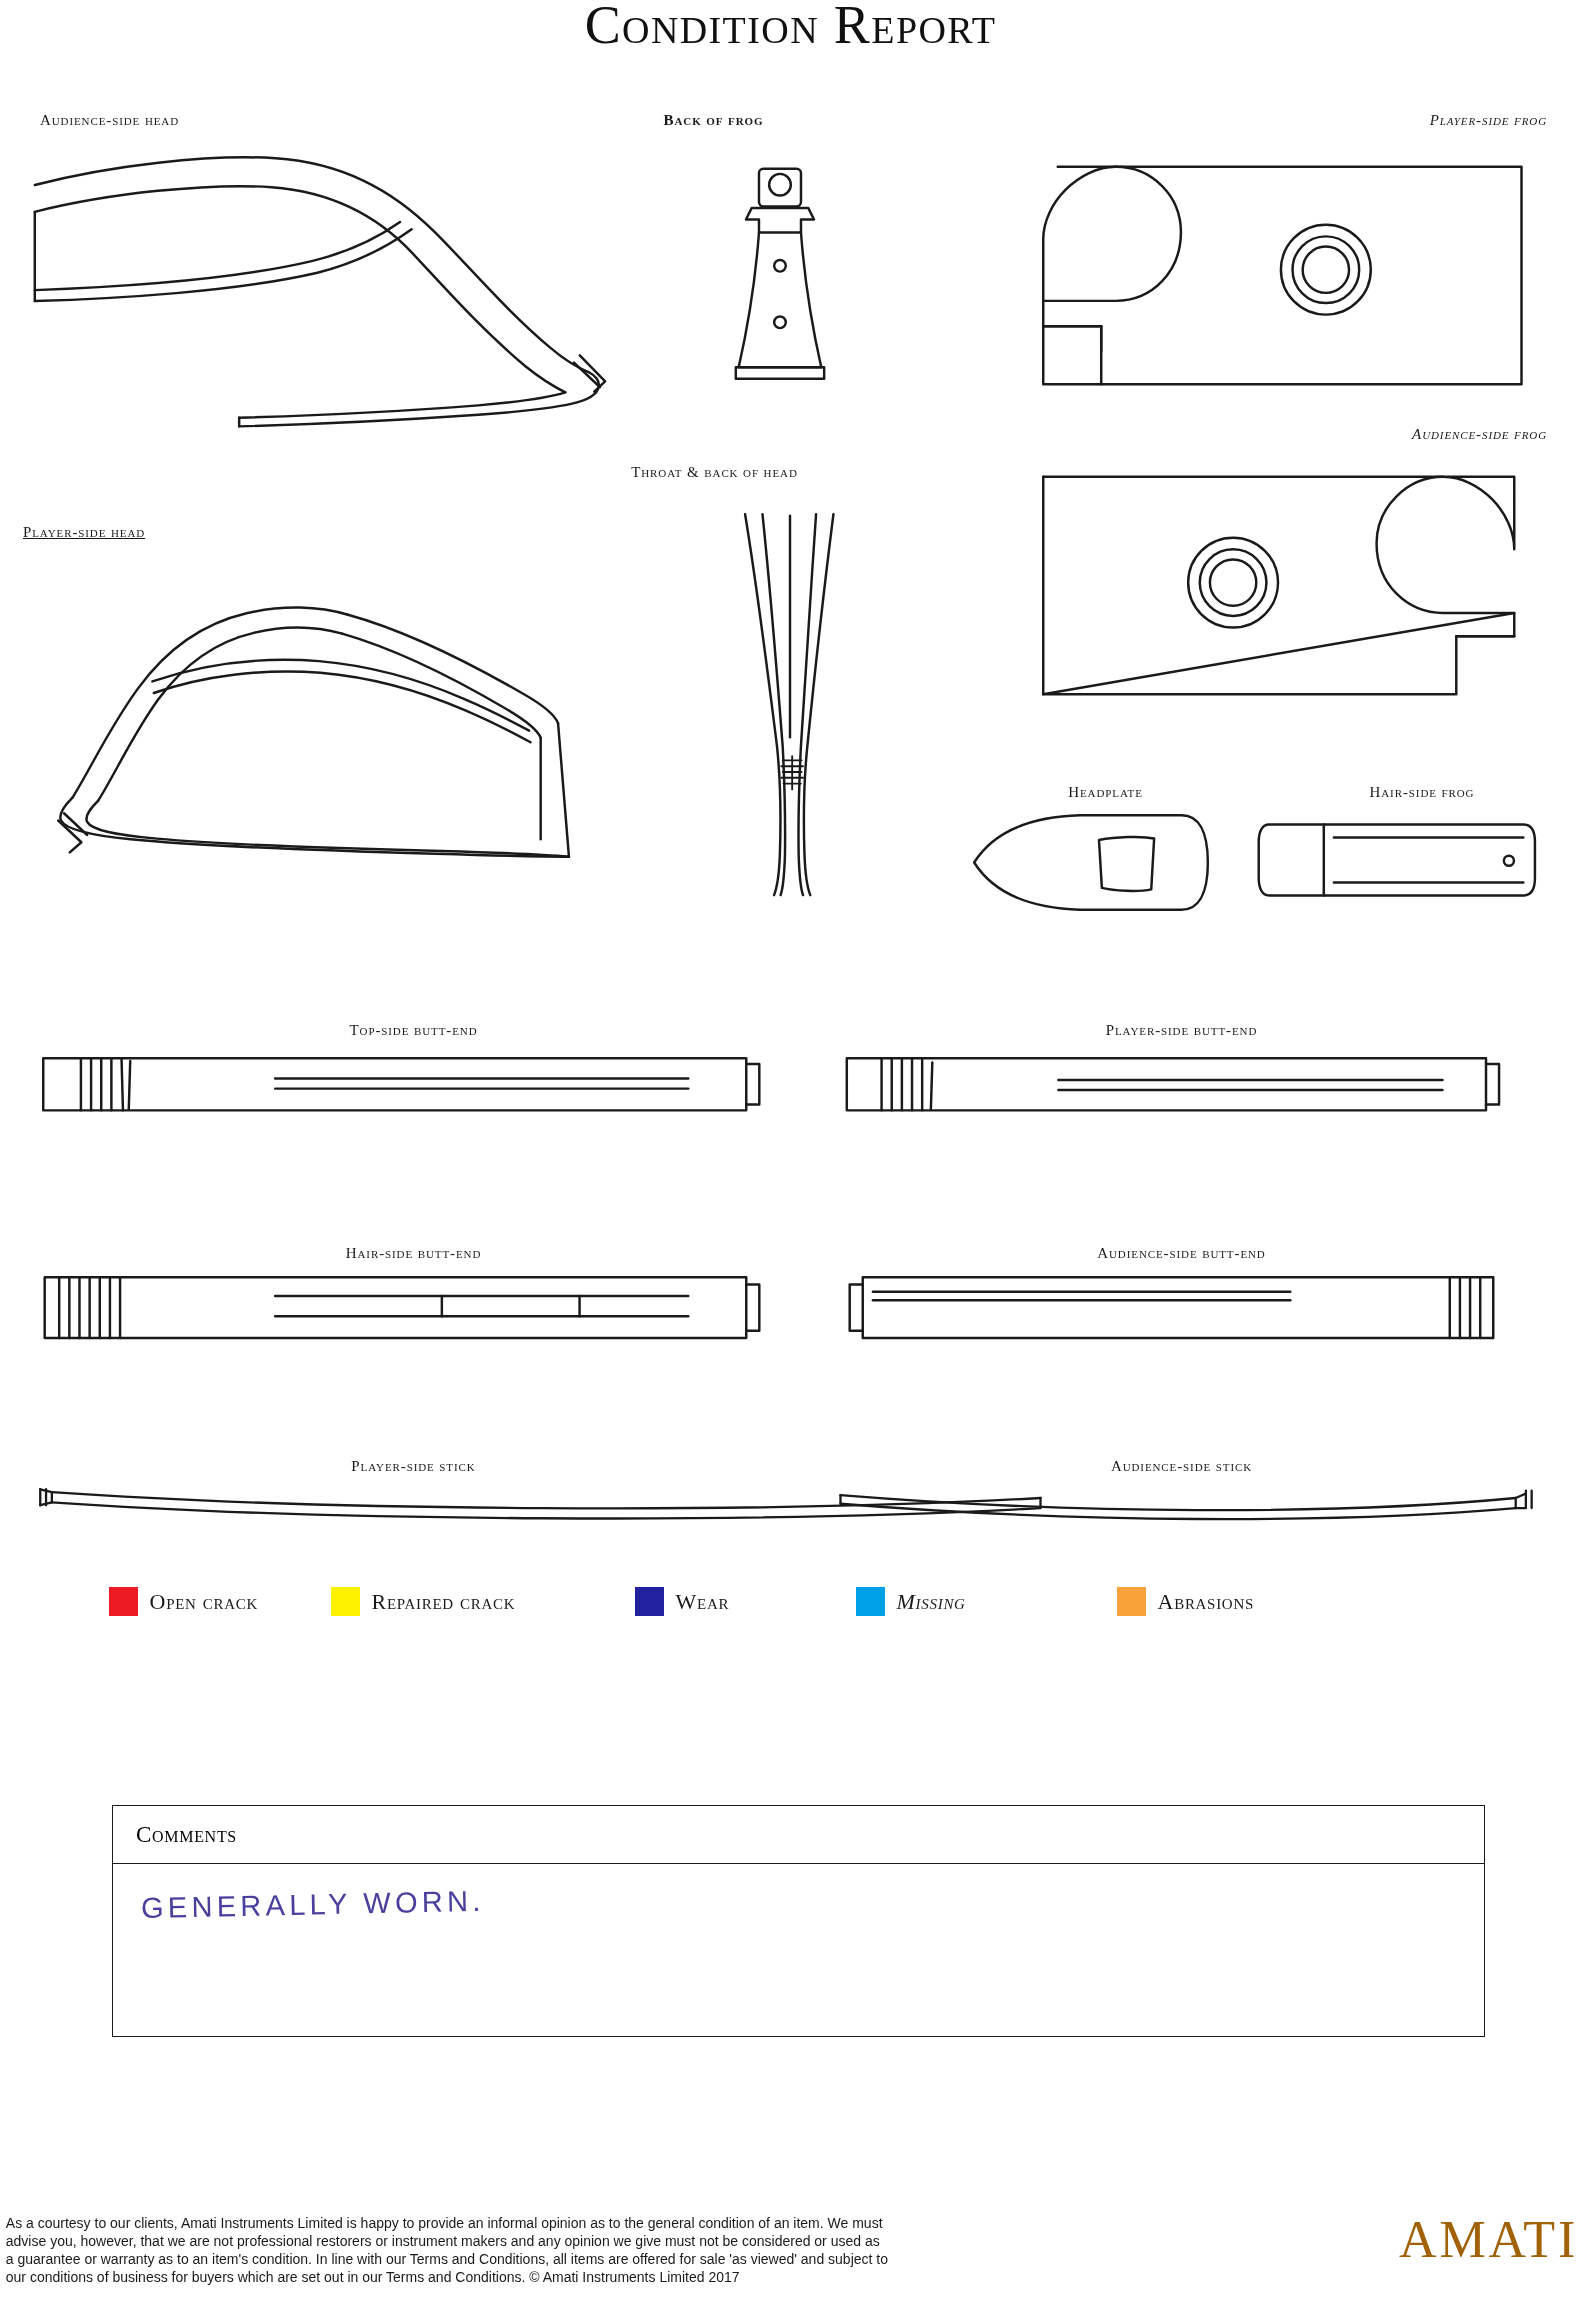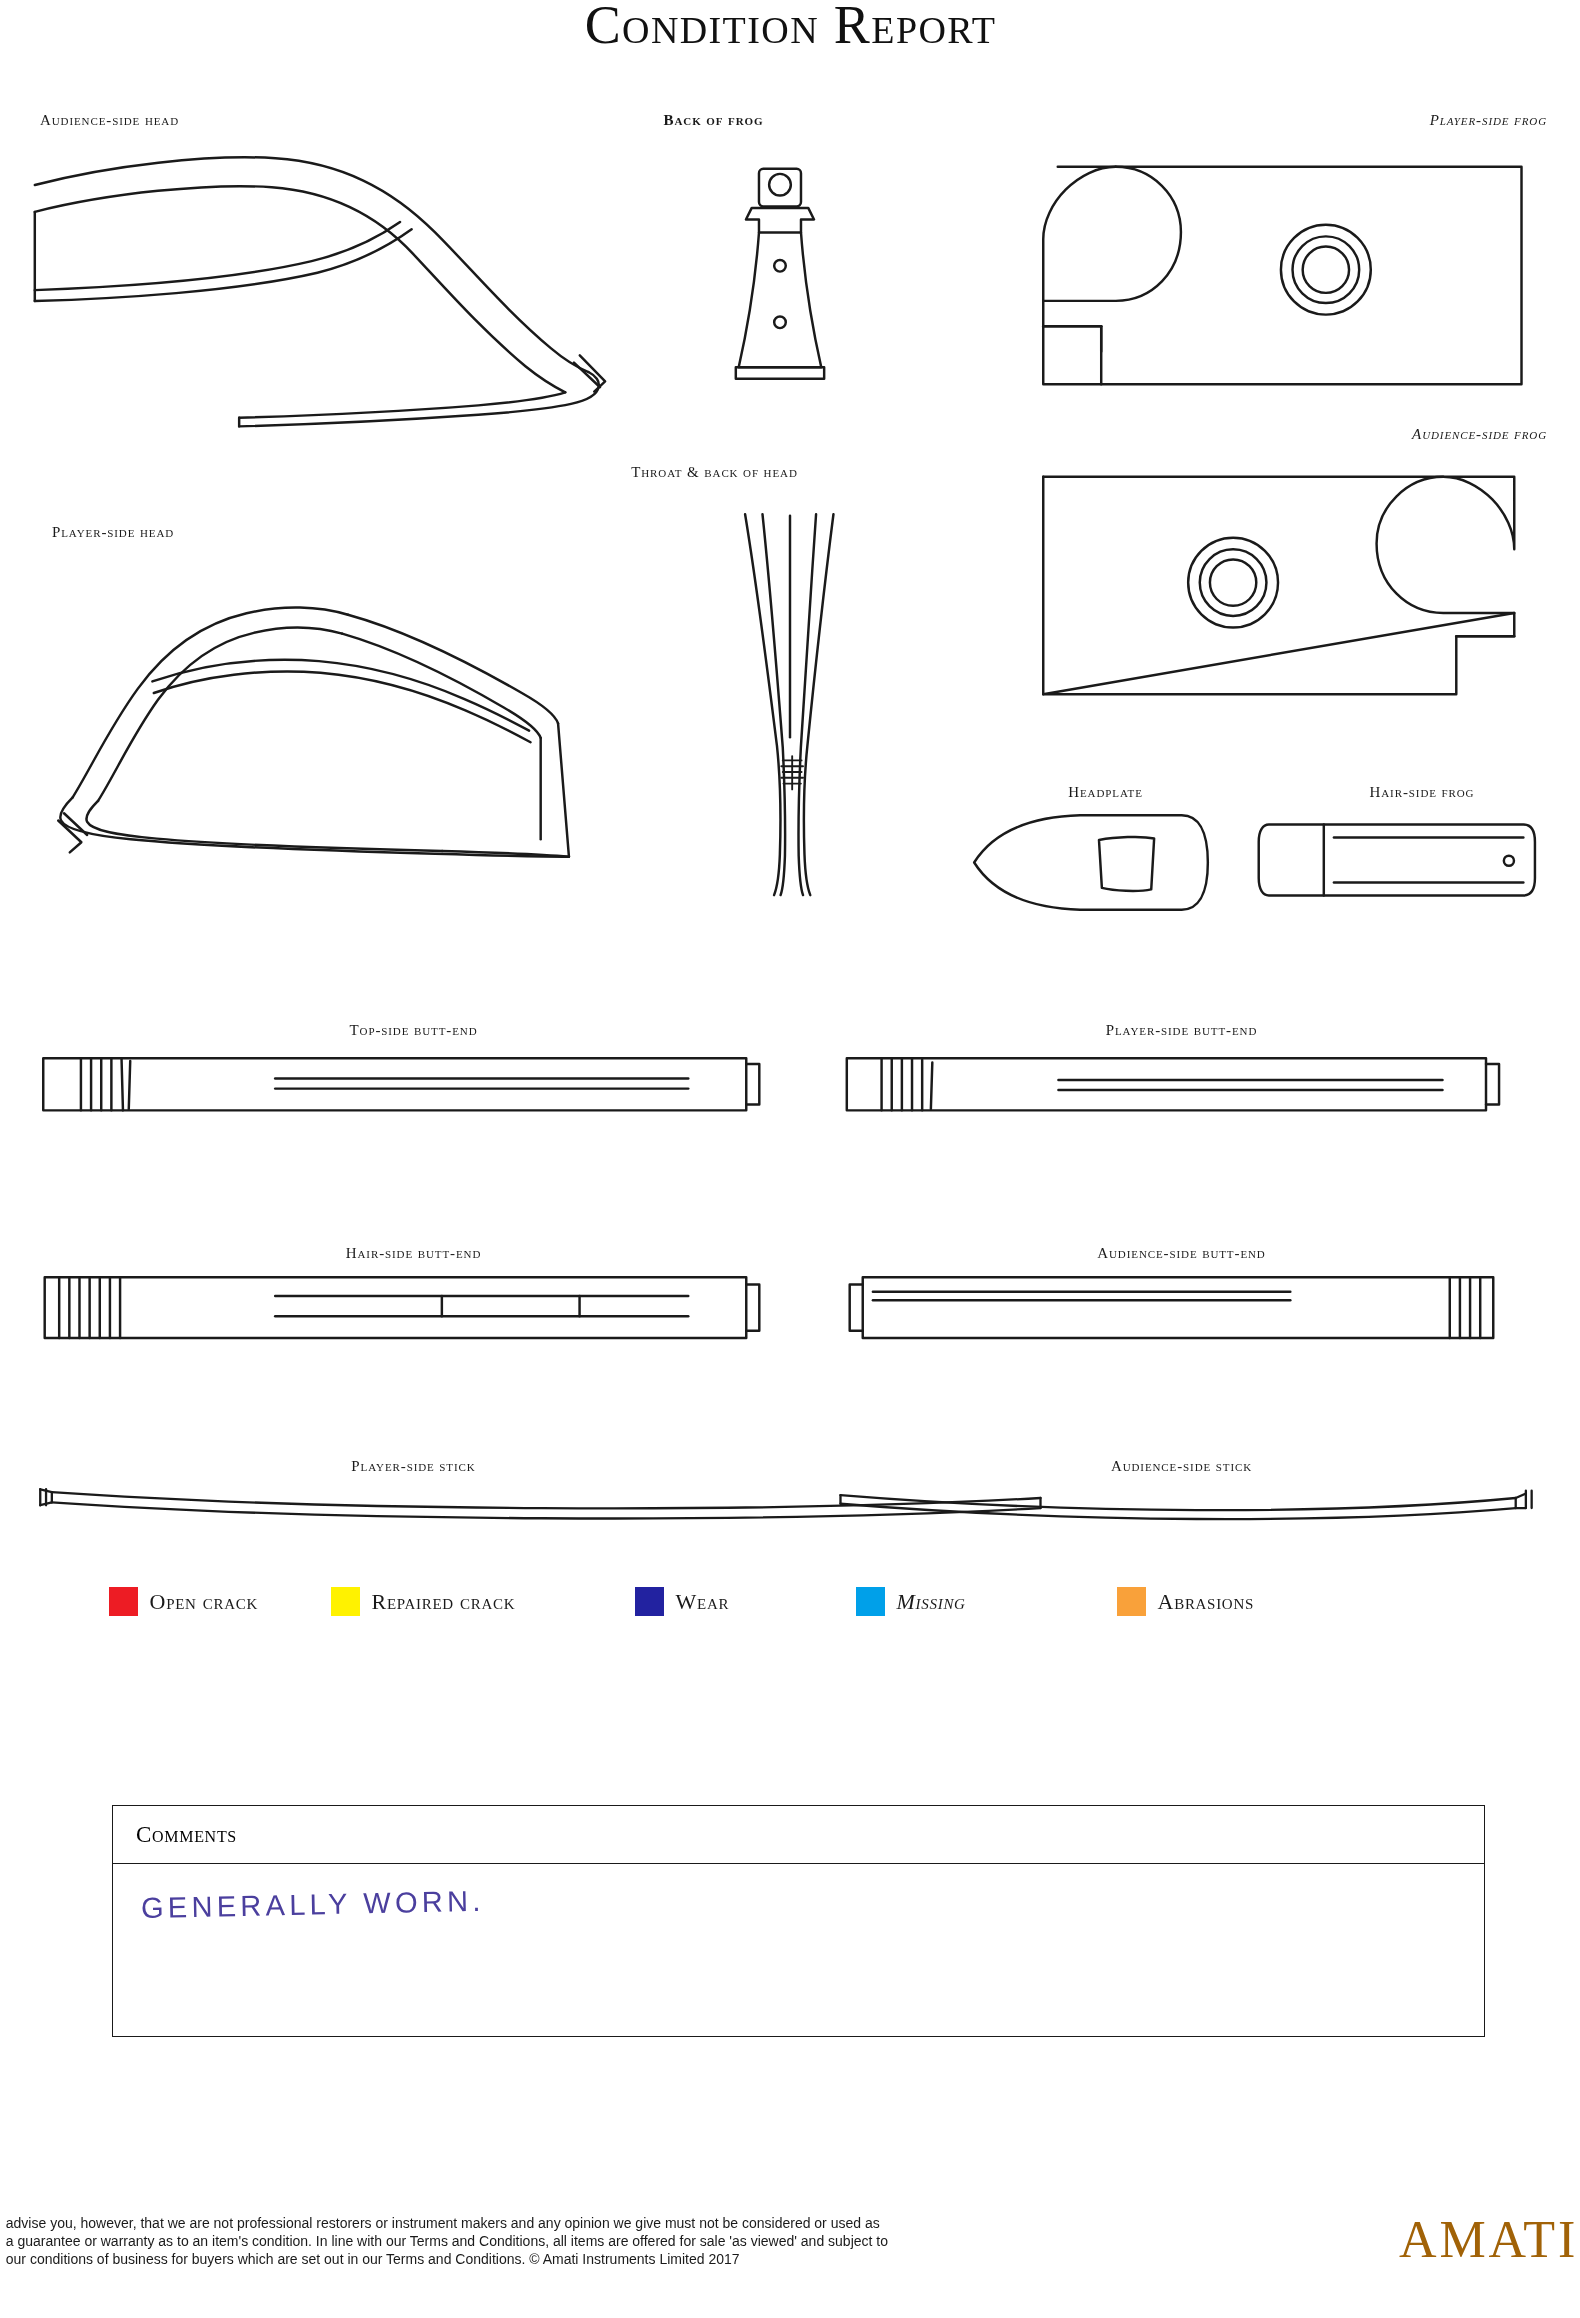--- a/index.html
+++ b/index.html
@@ -142,21 +142,21 @@
     line-height: 1;
   }
 </style>
 </head>
 <body>
 
 <div class="doc-title">Condition Report</div>
 
 <div class="cap" style="left:40px; top:112px;">Audience-side head</div>
 
-<div class="cap" style="left:52px; top:524px;">Player-side head</div>
+<div class="cap" style="left:23px; top:524px;text-decoration:underline;">Player-side head</div>
 
 <div class="cap center" style="left:594px; top:112px; width:239px;font-weight:bold;">Back of frog</div>
 
 <div class="cap center" style="left:573px; top:464px; width:283px;">Throat &amp; back of head</div>
 
 <div class="cap right" style="left:1087px; top:112px; width:460px;">Player-side frog</div>
 
 <div class="cap right" style="left:1087px; top:426px; width:460px;">Audience-side frog</div>
 
 <div class="cap center" style="left:993px; top:784px; width:225px;">Headplate</div>
@@ -398,19 +398,20 @@
 <div id="comments-box">
   <div id="comments-header">
     <span id="comments-title">Comments</span>
   </div>
   <div id="comments-body">
     <span id="comments-text">GENERALLY WORN.</span>
   </div>
 </div>
 
 <div id="footer">
+  <p>As a courtesy to our clients, Amati Instruments Limited is happy to provide an informal opinion as to the general condition of an item. We must</p>
   <p>advise you, however, that we are not professional restorers or instrument makers and any opinion we give must not be considered or used as</p>
   <p>a guarantee or warranty as to an item's condition. In line with our Terms and Conditions, all items are offered for sale 'as viewed' and subject to</p>
   <p>our conditions of business for buyers which are set out in our Terms and Conditions. © Amati Instruments Limited 2017</p>
 </div>
 
 <div id="brand">AMATI</div>
 
 
 </body></html>

